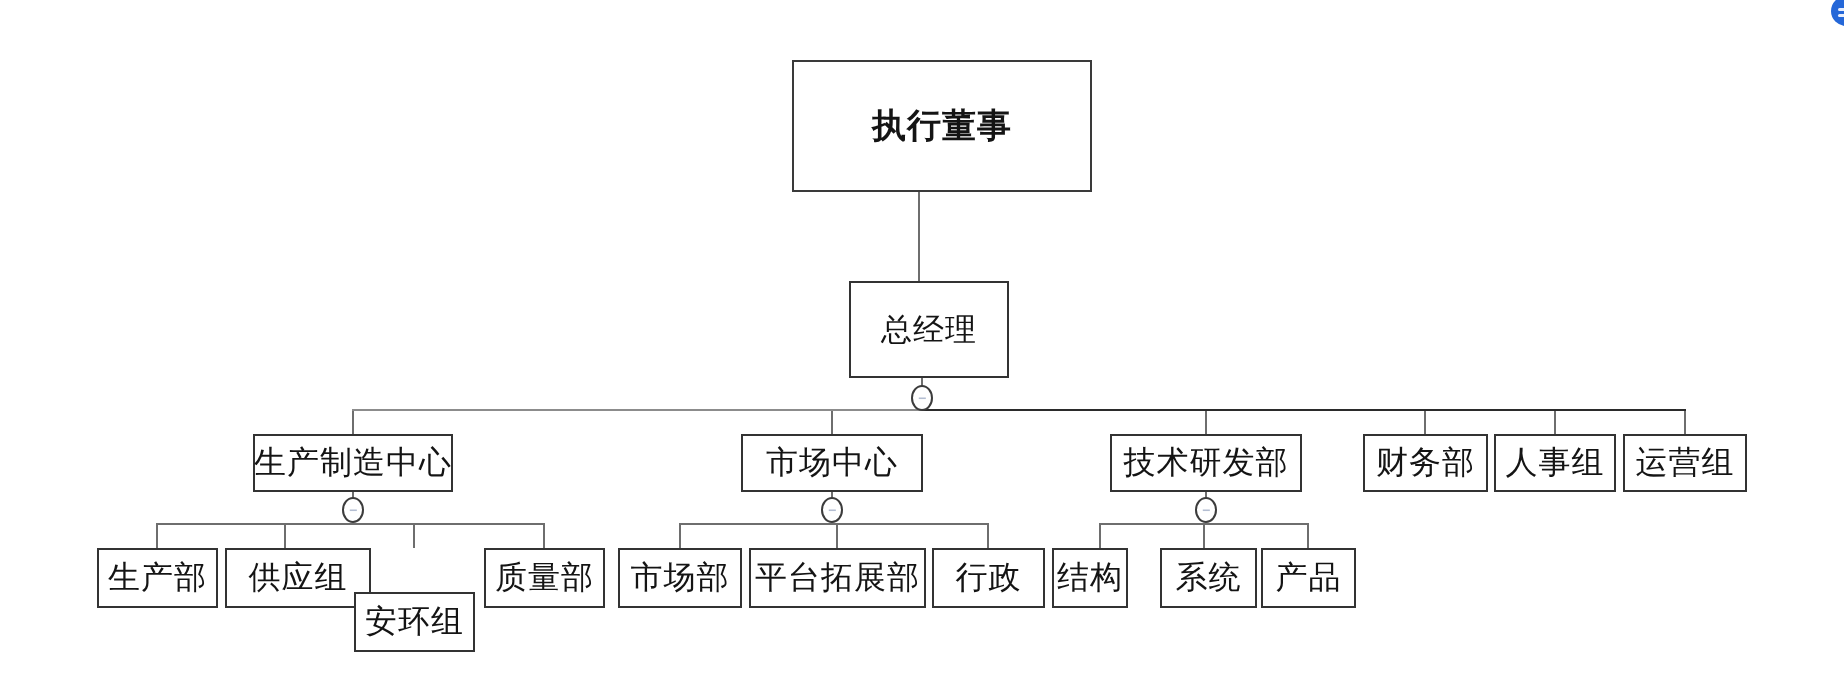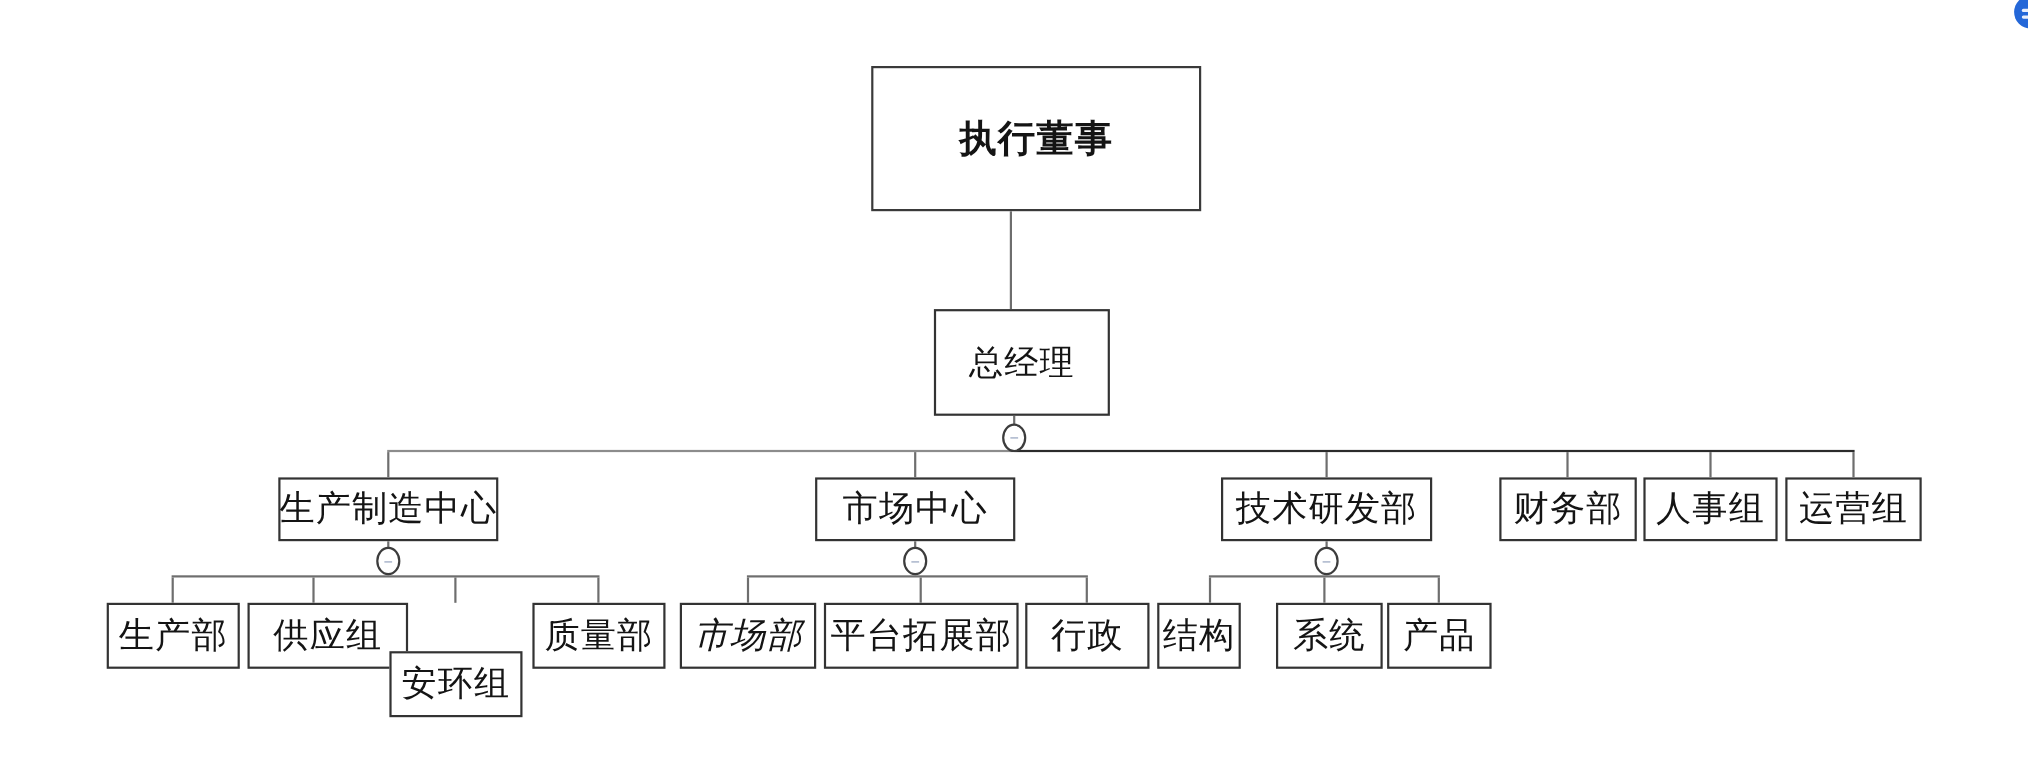--- a/index.html
+++ b/index.html
@@ -117,21 +117,21 @@
   <div class="node" style="left:354px; top:548px; width:121px; height:60px;margin-top:44px;">安环组</div>
   <div class="node" style="left:484px; top:548px; width:121px; height:60px;">质量部</div>
 
   <div class="vline" style="left:831px; top:492px; height:7px;"></div>
   <div class="toggle" style="left:821px; top:497px;">−</div>
   <div class="hline" style="left:679px; top:523px; width:310px;"></div>
   <div class="vline" style="left:679px; top:525px; height:23px;"></div>
   <div class="vline" style="left:836px; top:525px; height:23px;"></div>
   <div class="vline" style="left:987px; top:525px; height:23px;"></div>
 
-  <div class="node" style="left:618px; top:548px; width:124px; height:60px;font-style:italic;">市场部</div>
+  <div class="node" style="left:618px; top:548px; width:124px; height:60px;">市场部</div>
   <div class="node" style="left:749px; top:548px; width:177px; height:60px;">平台拓展部</div>
   <div class="node" style="left:932px; top:548px; width:113px; height:60px;">行政</div>
 
   <div class="vline" style="left:1205px; top:492px; height:7px;"></div>
   <div class="toggle" style="left:1195px; top:497px;">−</div>
   <div class="hline" style="left:1099px; top:523px; width:210px;"></div>
   <div class="vline" style="left:1099px; top:525px; height:23px;"></div>
   <div class="vline" style="left:1203px; top:525px; height:23px;"></div>
   <div class="vline" style="left:1307px; top:525px; height:23px;"></div>
 

